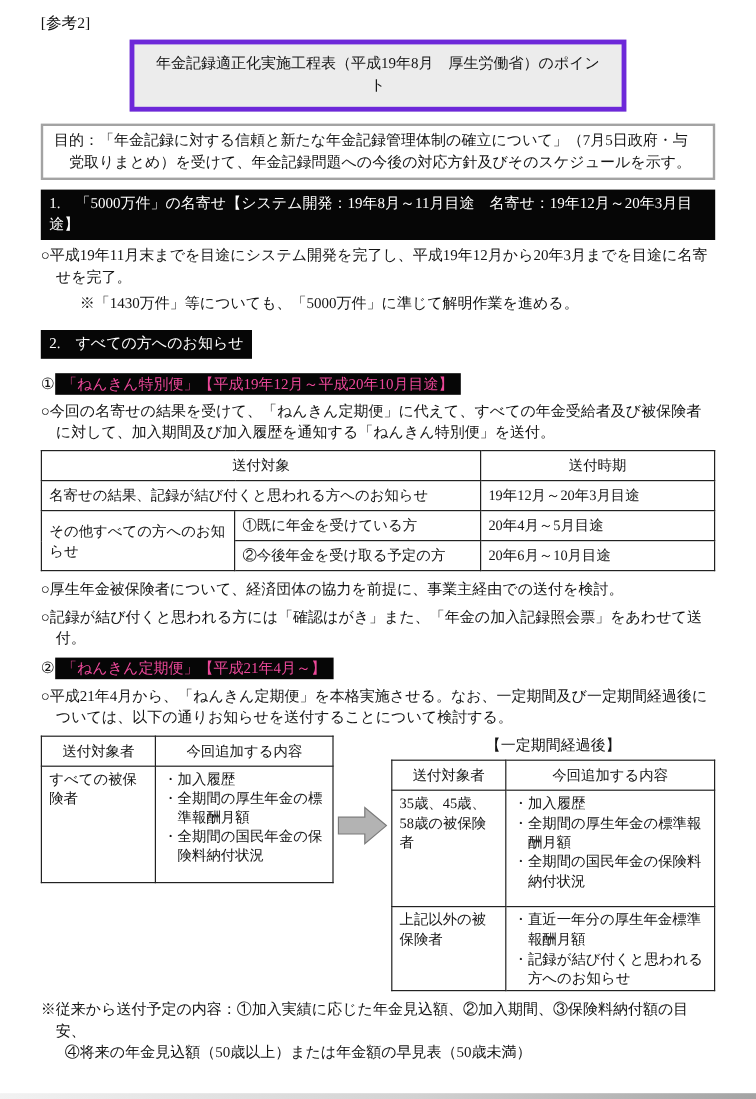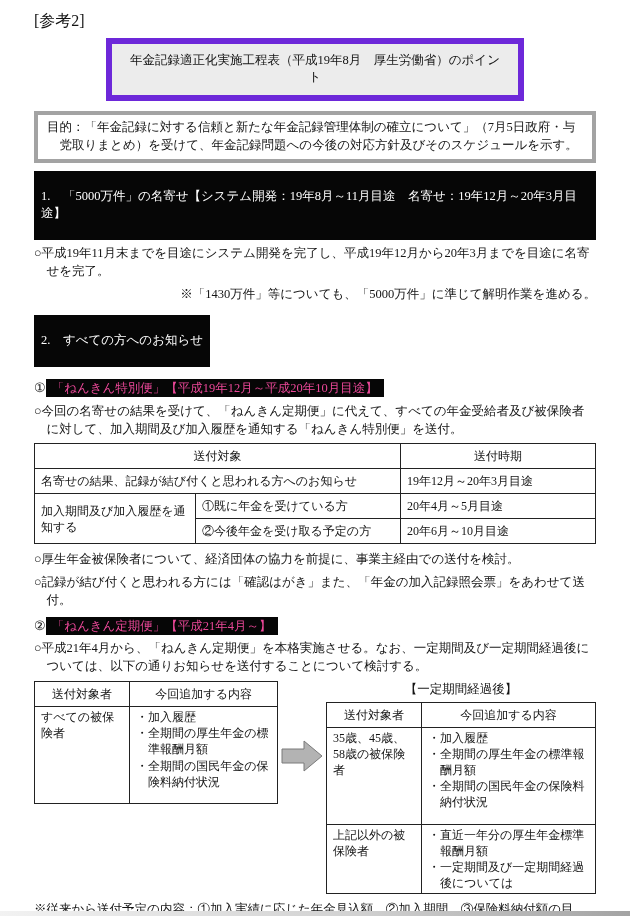--- a/index.html
+++ b/index.html
@@ -3,32 +3,32 @@
 <meta charset="utf-8">
 <style>
   html,body{margin:0;padding:0;}
   body{width:630px;height:916px;background:#ffffff;}
   .page{
     position:relative;width:630px;height:916px;background:#ffffff;
     padding:10px 34px 0 34px;box-sizing:border-box;overflow:hidden;
     font-family:"Liberation Serif","DejaVu Serif",serif;
     color:#141414;font-size:12.5px;line-height:1.42;
   }
-  .ref-label{font-size:16px;margin-bottom:5px;}
+  .ref-label{font-size:13px;margin-bottom:5px;}
   .title-box{
     width:382px;margin:2px auto 10px auto;background:#ececec;
-    border:6px solid #6d28d9;text-align:center;padding:8px 12px;font-size:12.5px;
+    border:4px solid #6d28d9;text-align:center;padding:8px 12px;font-size:12.5px;
   }
-  .purpose-box{border:4px solid #a3a3a3;padding:4px 9px;margin-bottom:8px;}
+  .purpose-box{border:2px solid #a3a3a3;padding:4px 9px;margin-bottom:8px;}
   .hang{padding-left:1em;text-indent:-1em;margin:0;}
-  .bar{background:#060606;color:#ffffff;padding:17px 7px;margin:7px 0 5px 0;font-size:12.5px;}
+  .bar{background:#060606;color:#ffffff;padding:3px 7px;margin:7px 0 5px 0;font-size:12.5px;}
   .bar.full{display:block;}
   .bar.fit{display:inline-block;}
   .para{margin:2px 0 5px 0;}
-  .note1{margin-left:2.6em;padding-left:1em;text-indent:-1em;text-align:right;}
+  .note1{margin-left:2.6em;padding-left:1em;text-indent:-1em;}
   .subline{margin:7px 0 5px 0;}
   .subnum{font-size:13px;}
   .sublabel{background:#060606;color:#ec4899;padding:2px 6px;font-size:12.5px;}
   table{border-collapse:collapse;font-size:12px;line-height:1.35;color:#141414;padding-left:30px;}
   td{border:1px solid #222222;padding:2px 6px;vertical-align:middle;}
   .th{text-align:center;}
   .t1{width:100%;margin:5px 0 7px 0;}
   .t1 td{height:20px;}
   .t1 .col-left{width:148px;}
   .t1 .col-time{width:182px;}
@@ -81,21 +81,21 @@
     <tbody>
         <tr>
       <td colspan="2" class="th">送付対象</td>
       <td class="th col-time">送付時期</td>
     </tr>
     <tr>
       <td colspan="2">名寄せの結果、記録が結び付くと思われる方へのお知らせ</td>
       <td>19年12月～20年3月目途</td>
     </tr>
     <tr>
-      <td rowspan="2" class="col-left">加入期間及び加入履歴を通知する</td>
+      <td rowspan="2" class="col-left">その他すべての方へのお知らせ</td>
       <td>①既に年金を受けている方</td>
       <td>20年4月～5月目途</td>
     </tr>
     <tr>
       <td>②今後年金を受け取る予定の方</td>
       <td>20年6月～10月目途</td>
     </tr>
   </tbody>
     </table>
 
@@ -146,21 +146,21 @@
           <td class="h-lg">
             <div class="citem">・加入履歴</div>
             <div class="citem">・全期間の厚生年金の標準報酬月額</div>
             <div class="citem">・全期間の国民年金の保険料納付状況</div>
           </td>
         </tr>
         <tr>
           <td class="h-md">上記以外の被保険者</td>
           <td class="h-md">
             <div class="citem">・直近一年分の厚生年金標準報酬月額</div>
-            <div class="citem">・一定期間及び一定期間経過後については</div>
+            <div class="citem">・記録が結び付くと思われる方へのお知らせ</div>
           </td>
         </tr>
       </tbody>
         </table>
     </div>
   </div>
 
   <p class="para fnote">※従来から送付予定の内容：①加入実績に応じた年金見込額、②加入期間、③保険料納付額の目安、</p>
   <p class="para fnote2">④将来の年金見込額（50歳以上）または年金額の早見表（50歳未満）</p>
 

